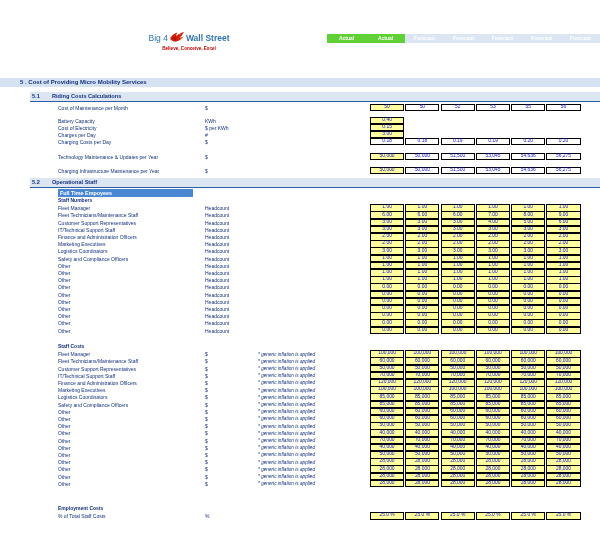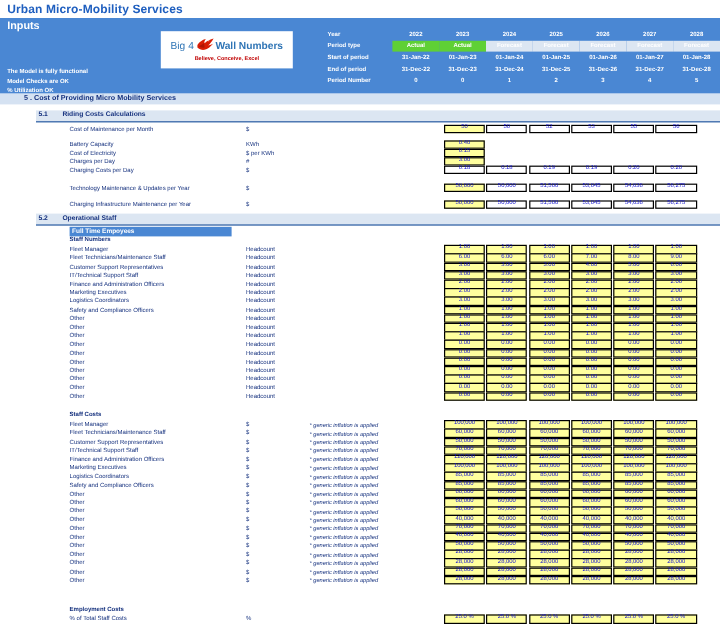--- a/index.html
+++ b/index.html
@@ -114,40 +114,33 @@
     line-height:1;
   }
   .vc.in{background:#FFFF9E;}
   .vc.last{margin-right:0;}
 </style>
 </head>
 <body>
 
 <div class="sheet">
 
-  <div class="title">Urban Micro-Mobility Services</div>
-
-  <div class="bluebar">
-    <div class="inputs">Inputs</div>
-    <div class="note n1">The Model is fully functional</div>
-    <div class="note n2">Model Checks are OK</div>
-    <div class="note n3">% Utilization OK</div>
-  </div>
+
 
   <div class="logo">
     <div class="logo-row">
       <span class="logo-big">Big 4</span>
       <span class="logo-bird">
         <svg viewBox="0 0 32 24" width="16" height="12">
           <path d="M3 13 C8 6 13 4 17 3 C15 6 14 8 15 10 C19 6 25 3 30 2 C27 7 24 11 21 14 C24 13 27 12 29 11 C25 16 20 20 15 21 C11 22 6 20 3 17 Z" fill="#D81E05"></path>
           <path d="M14 10 C11 12 8 14 5 15 C8 17 12 18 15 17 Z" fill="#B01404"></path>
           <circle cx="22" cy="6" r="0.9" fill="#ffffff"></circle>
         </svg>
       </span>
-      <span class="logo-ws">Wall Numbers</span>
+      <span class="logo-ws">Wall Street</span>
     </div>
     <div class="logo-tag">Believe, Conceive, Excel</div>
   </div>
 
   <div class="phead">
     <table>
       <tbody>
           <tr>
         <td class="lbl">Year</td>
         <td class="val">2022</td>

